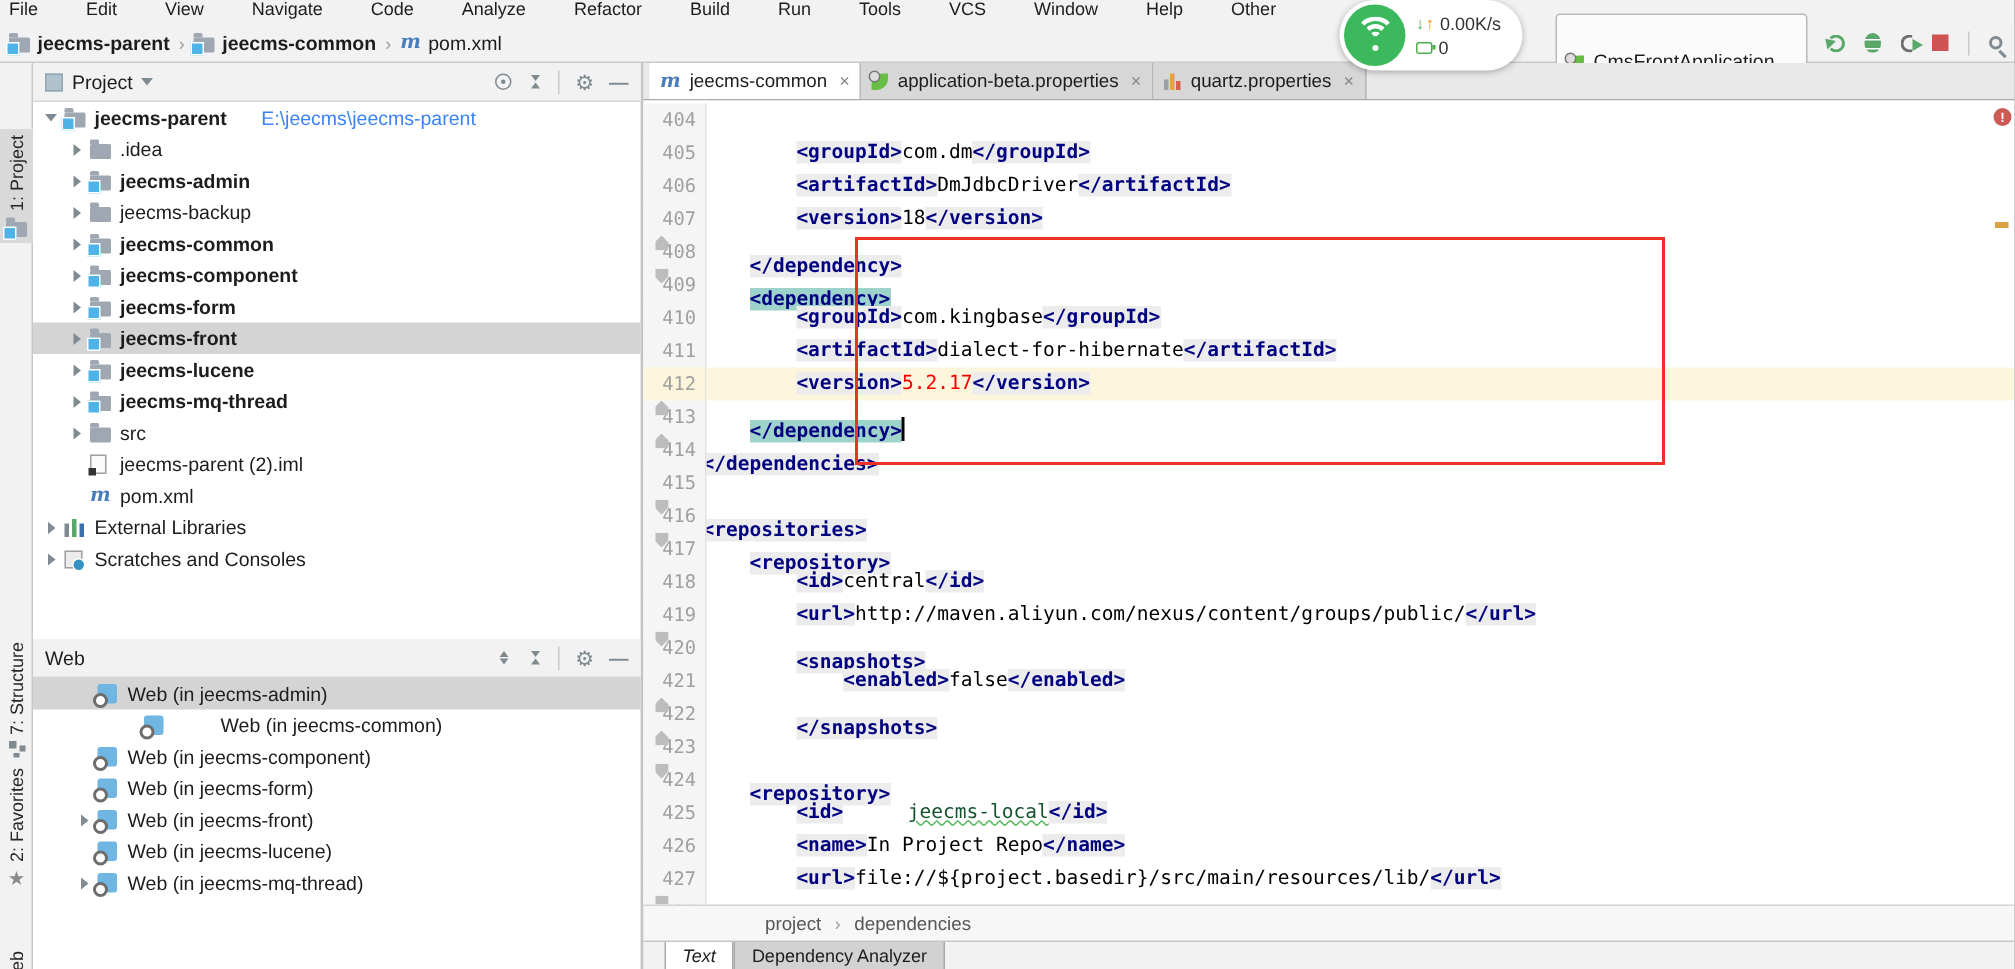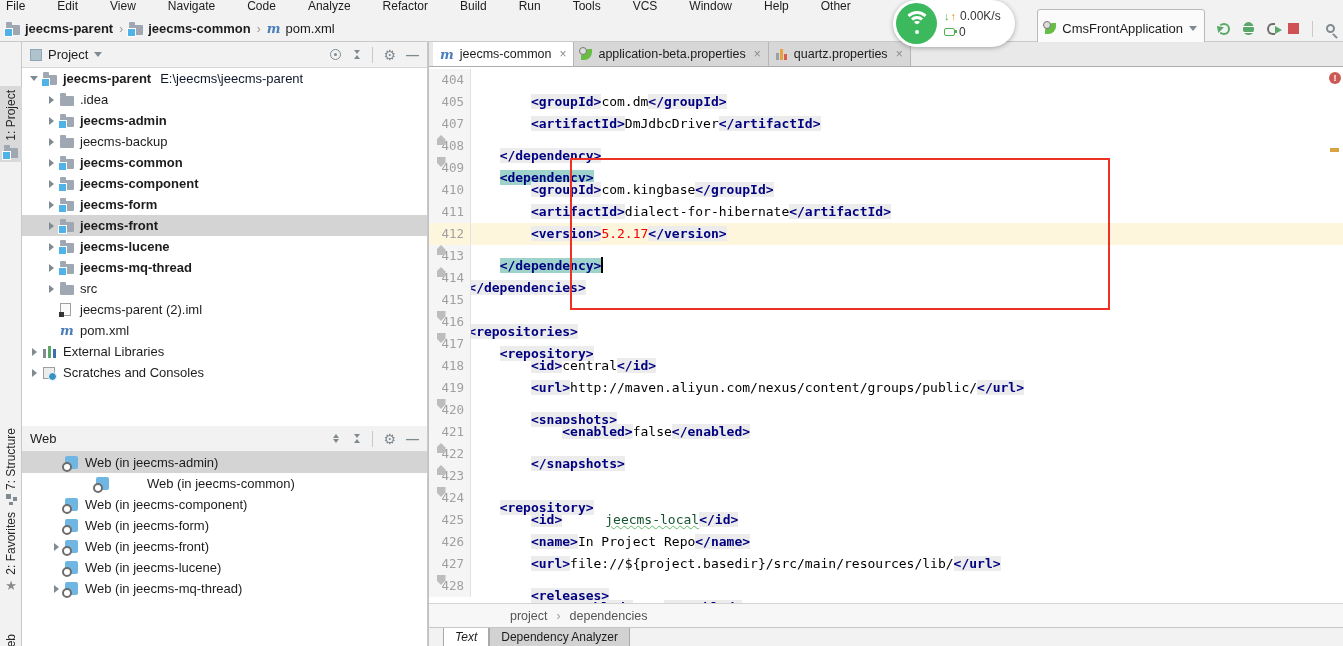--- a/index.html
+++ b/index.html
@@ -14,21 +14,21 @@
 
   
   .navbar{position:absolute;left:0;top:16px;width:100%;height:26px;display:flex;
           align-items:center;justify-content:space-between;padding:0 8px 0 6px;
           border-bottom:1px solid #C9C9C9;background:#F2F2F2;}
   .crumbs{display:flex;align-items:center;gap:6px;font-size:13px;}
   .crumb{display:flex;align-items:center;gap:5px;}
   .crumb b{font-weight:bold;}
   .crumb-sep{color:#9a9a9a;font-size:12px;}
   .nav-right{display:flex;align-items:center;gap:13px;}
-  .runconfig{display:flex;align-items:center;gap:6px;height:40px;border:1px solid #B9B9B9;
+  .runconfig{display:flex;align-items:flex-end;gap:6px;height:40px;border:1px solid #B9B9B9;
              border-radius:3px;background:#FBFBFB;padding:0 7px;font-size:13px;cursor:pointer;}
 
   
   .ic{display:inline-block;position:relative;flex:none;}
   .tri-r{width:0;height:0;border-left:5px solid #7F8B91;border-top:4px solid transparent;border-bottom:4px solid transparent;}
   .tri-d{width:0;height:0;border-top:5px solid #7F8B91;border-left:4px solid transparent;border-right:4px solid transparent;}
 
   .i-folder{width:14px;height:10px;background:#9FA8B2;border-radius:1px;margin-top:3px;}
   .i-folder::before{content:"";position:absolute;left:0;top:-3px;width:6px;height:3px;background:#9FA8B2;border-radius:1px 1px 0 0;}
   .i-module::after{content:"";position:absolute;left:-2px;bottom:-2px;width:7px;height:7px;background:#4FB3E8;border:1px solid #fff;}
@@ -86,21 +86,21 @@
   .panel-head .ph-icons{margin-left:auto;display:flex;align-items:center;gap:10px;}
   .tw-badge{width:12px;height:12px;background:#AFC2CE;border:1px solid #8FA6B5;}
   #project-panel{left:22px;top:42px;width:406px;height:384px;}
   #web-panel{left:22px;top:426px;width:406px;height:220px;}
   .tree{font-size:13px;}
   .trow{display:flex;align-items:center;height:21px;cursor:pointer;white-space:nowrap;}
   .trow.sel{background:#D4D4D4;}
   .chev-slot{width:16px;display:flex;justify-content:center;flex:none;}
   .icon-slot{width:21px;display:flex;justify-content:flex-start;padding-left:1px;flex:none;}
   .trow .lbl.b{font-weight:bold;}
-  .trow .path{color:#0f172a;margin-left:9px;}
+  .trow .path{color:#3b82f6;margin-left:23px;}
 
   
   .editor{position:absolute;left:428px;top:42px;right:0;bottom:0;background:#fff;border-left:1px solid #C0C0C0;}
   .tabbar{position:absolute;left:0;top:0;right:0;height:25px;background:#E9E9E9;
           border-bottom:1px solid #ACACAC;display:flex;padding-left:4px;font-size:12.5px;}
   .tab{display:flex;align-items:center;gap:6px;padding:0 7px;background:#D7D7D7;
        border-right:1px solid #B6B6B6;cursor:pointer;white-space:nowrap;}
   .tab.active{background:#fff;}
   .tab .x{color:#8a8a8a;font-size:12px;margin-left:2px;}
 
@@ -469,20 +469,25 @@
           <span class="lnum">404</span>
           <span class="fcol"></span>
           <span class="ctext"><span class="tk-x">            </span><span class="tk-t">&lt;groupId&gt;</span><span class="tk-x">com.dm</span><span class="tk-t">&lt;/groupId&gt;</span></span>
         </div>
         <div class="cl">
           <span class="lnum">405</span>
           <span class="fcol"></span>
           <span class="ctext"><span class="tk-x">            </span><span class="tk-t">&lt;artifactId&gt;</span><span class="tk-x">DmJdbcDriver</span><span class="tk-t">&lt;/artifactId&gt;</span></span>
         </div>
         <div class="cl">
+          <span class="lnum">406</span>
+          <span class="fcol"></span>
+          <span class="ctext"><span class="tk-x">            </span><span class="tk-t">&lt;version&gt;</span><span class="tk-x">18</span><span class="tk-t">&lt;/version&gt;</span></span>
+        </div>
+        <div class="cl">
           <span class="lnum">407</span>
           <span class="fcol">
             <span class="fold end"></span>
           </span>
           <span class="ctext"><span class="tk-x">        </span><span class="tk-t">&lt;/dependency&gt;</span></span>
         </div>
         <div class="cl">
           <span class="lnum">408</span>
           <span class="fcol">
             <span class="fold open"></span>

